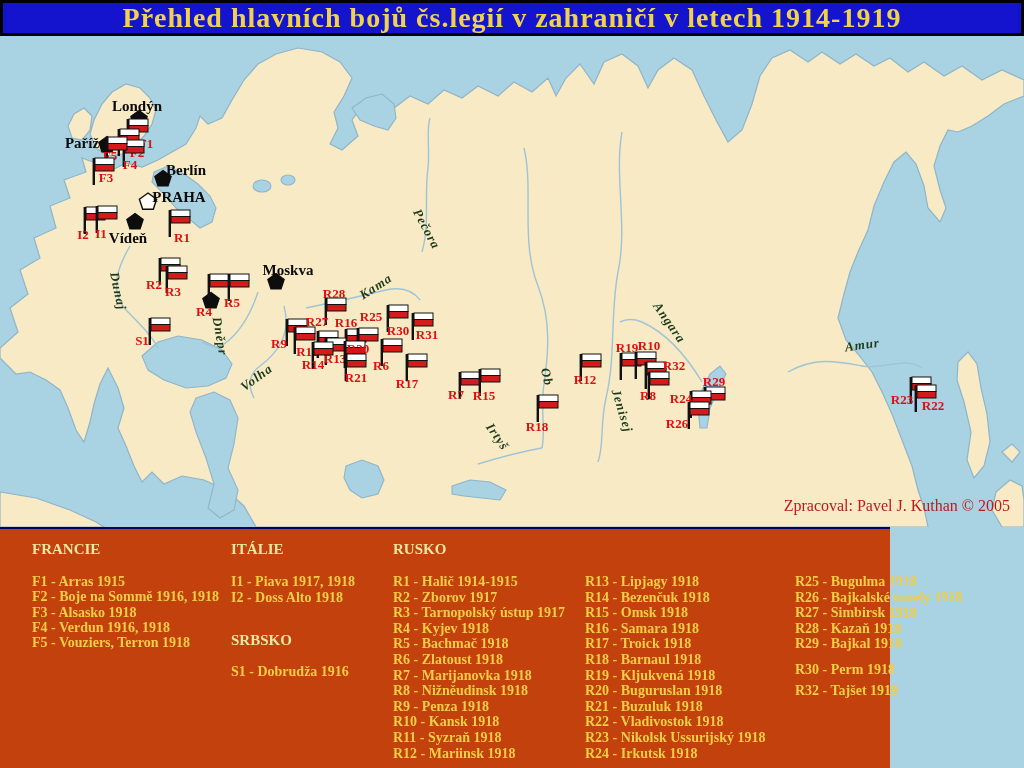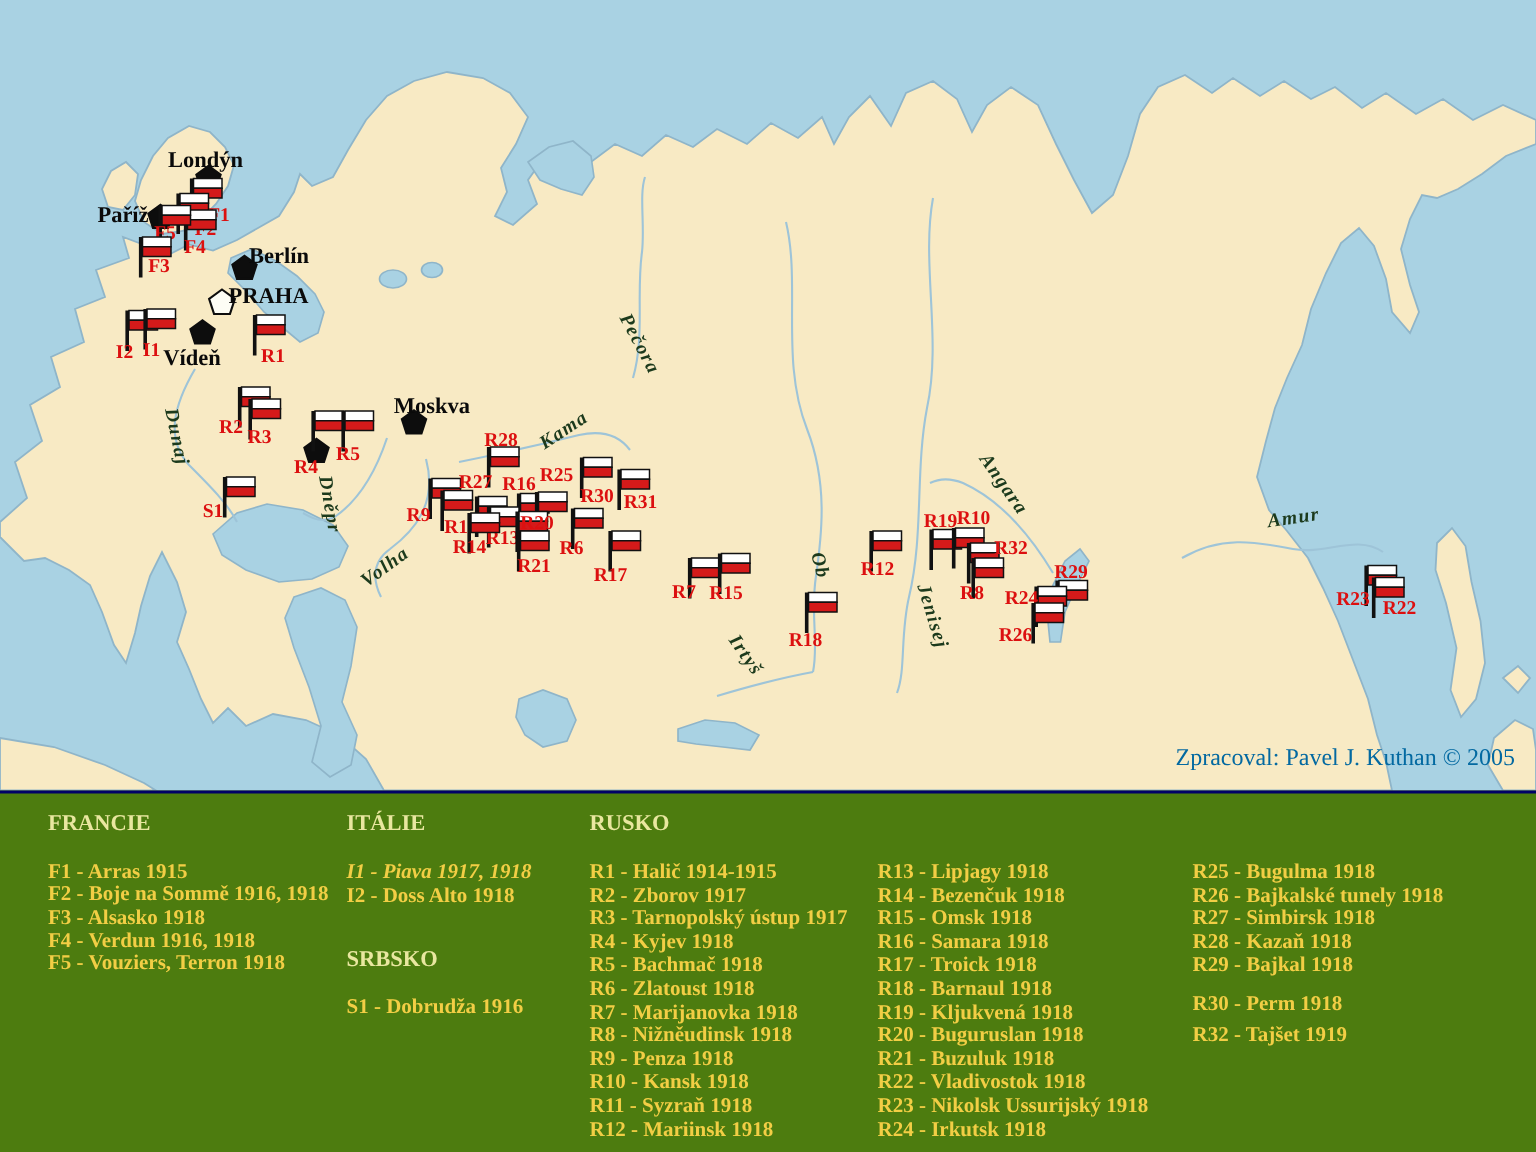--- a/index.html
+++ b/index.html
@@ -10,32 +10,35 @@
   #title-text{color:#F0D24B;font-weight:bold;font-size:28px;letter-spacing:1px;white-space:nowrap;}
   #map-wrap{position:absolute;left:0;top:36px;width:1024px;height:491px;}
   #map-svg{position:absolute;left:0;top:0;}
   .coast{fill:#F8EAC4;stroke:#8FB5C9;stroke-width:1.2;}
   .lake{fill:#A9D2E3;stroke:#8FB5C9;stroke-width:1.1;}
   .river{fill:none;stroke:#9EC4D8;stroke-width:1.4;}
   .river-label{font-family:"Liberation Serif",serif;font-size:13px;font-weight:bold;font-style:italic;
                fill:#1C3A1C;letter-spacing:1px;}
   .city-label{font-family:"Liberation Serif",serif;font-size:15px;font-weight:bold;fill:#0a0a0a;}
   .flag-label{font-family:"Liberation Serif",serif;font-size:13px;font-weight:bold;fill:#DC1010;}
-  #credit{position:absolute;right:14px;top:461px;color:#0369a1;font-size:16px;
+  #credit{position:absolute;right:14px;top:461px;color:#b91c1c;font-size:16px;
           font-family:"Liberation Serif",serif;}
-  #legend{position:absolute;left:0;top:527px;width:1024px;height:241px;box-sizing:border-box;
-          background:#4d7c0f;border-top:2px solid #000066;}
+  #legend{position:absolute;left:0;top:527px;width:890px;height:241px;box-sizing:border-box;
+          background:#c2410c;border-top:2px solid #000066;}
   .legend-header{position:absolute;color:#E9E7A0;font-weight:bold;font-size:15px;white-space:nowrap;}
   .legend-entry{position:absolute;color:#F2CE45;font-weight:bold;font-size:14px;white-space:nowrap;}
 </style>
 </head>
 <body>
 
 <div id="stage">
 
+  <div id="title-bar">
+    <span id="title-text">Přehled hlavních bojů čs.legií v zahraničí v letech 1914-1919</span>
+  </div>
 
   <div id="map-wrap">
     <svg id="map-svg" width="1024" height="491" viewBox="0 36 1024 491">
       <rect x="0" y="36" width="1024" height="491" fill="#A9D2E3"></rect>
 
       <path class="coast" d="
         M 0,348 L 18,332 L 10,308 L 28,294 L 20,270 L 40,258 L 34,238 L 56,228 L 50,206
         L 70,198 L 64,180 L 86,172 L 82,158
         L 98,164 L 112,170 L 126,163 L 142,167 L 158,160
         L 172,152 L 186,144 L 196,128 L 200,116 L 208,124 L 222,118
@@ -381,21 +384,21 @@
   <div id="legend">
       <div class="legend-header" style="left: 32px; top: 12px;">FRANCIE</div>
       <div class="legend-header" style="left: 231px; top: 12px;">ITÁLIE</div>
       <div class="legend-header" style="left: 231px; top: 103px;">SRBSKO</div>
       <div class="legend-header" style="left: 393px; top: 12px;">RUSKO</div>
       <div class="legend-entry" style="left: 32px; top: 45px;">F1 - Arras 1915</div>
       <div class="legend-entry" style="left: 32px; top: 60px;">F2 - Boje na Sommě 1916, 1918</div>
       <div class="legend-entry" style="left: 32px; top: 76px;">F3 - Alsasko 1918</div>
       <div class="legend-entry" style="left: 32px; top: 91px;">F4 - Verdun 1916, 1918</div>
       <div class="legend-entry" style="left: 32px; top: 106px;">F5 - Vouziers, Terron 1918</div>
-      <div class="legend-entry" style="left: 231px; top: 45px; font-style: italic;">I1 - Piava 1917, 1918</div>
+      <div class="legend-entry" style="left: 231px; top: 45px;">I1 - Piava 1917, 1918</div>
       <div class="legend-entry" style="left: 231px; top: 61px;">I2 - Doss Alto 1918</div>
       <div class="legend-entry" style="left: 231px; top: 135px;">S1 - Dobrudža 1916</div>
       <div class="legend-entry" style="left: 393px; top: 45px;">R1 - Halič 1914-1915</div>
       <div class="legend-entry" style="left: 393px; top: 61px;">R2 - Zborov 1917</div>
       <div class="legend-entry" style="left: 393px; top: 76px;">R3 - Tarnopolský ústup 1917</div>
       <div class="legend-entry" style="left: 393px; top: 92px;">R4 - Kyjev 1918</div>
       <div class="legend-entry" style="left: 393px; top: 107px;">R5 - Bachmač 1918</div>
       <div class="legend-entry" style="left: 393px; top: 123px;">R6 - Zlatoust 1918</div>
       <div class="legend-entry" style="left: 393px; top: 139px; text-align: center;">R7 - Marijanovka 1918</div>
       <div class="legend-entry" style="left: 393px; top: 154px;">R8 - Nižněudinsk 1918</div>

